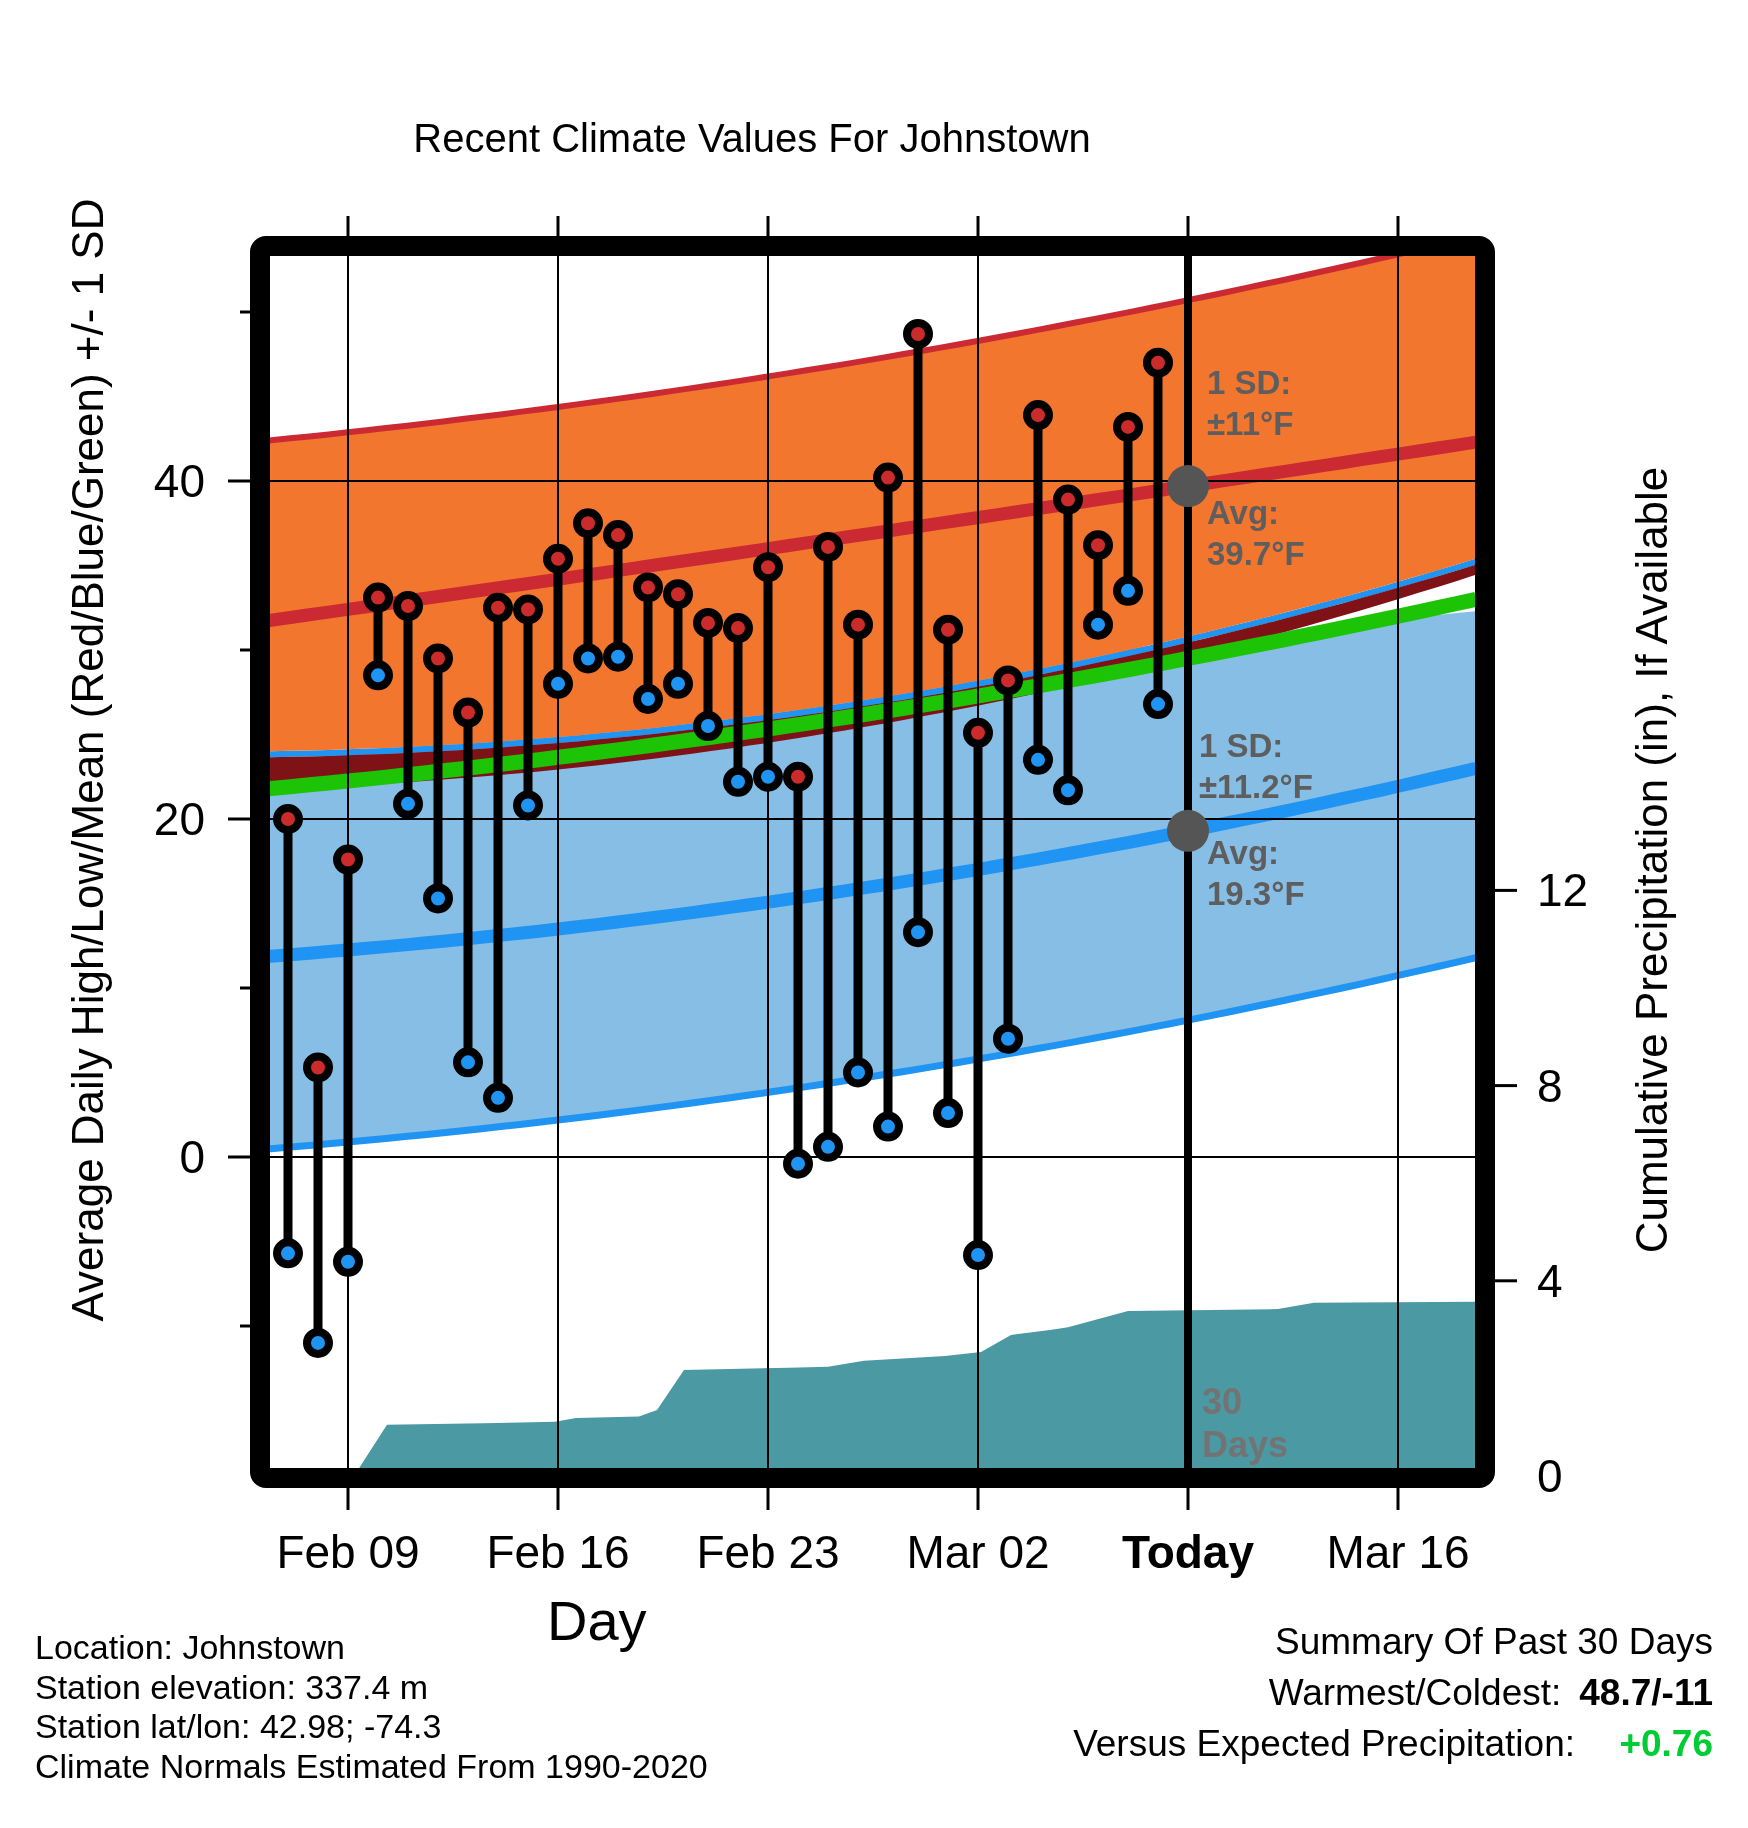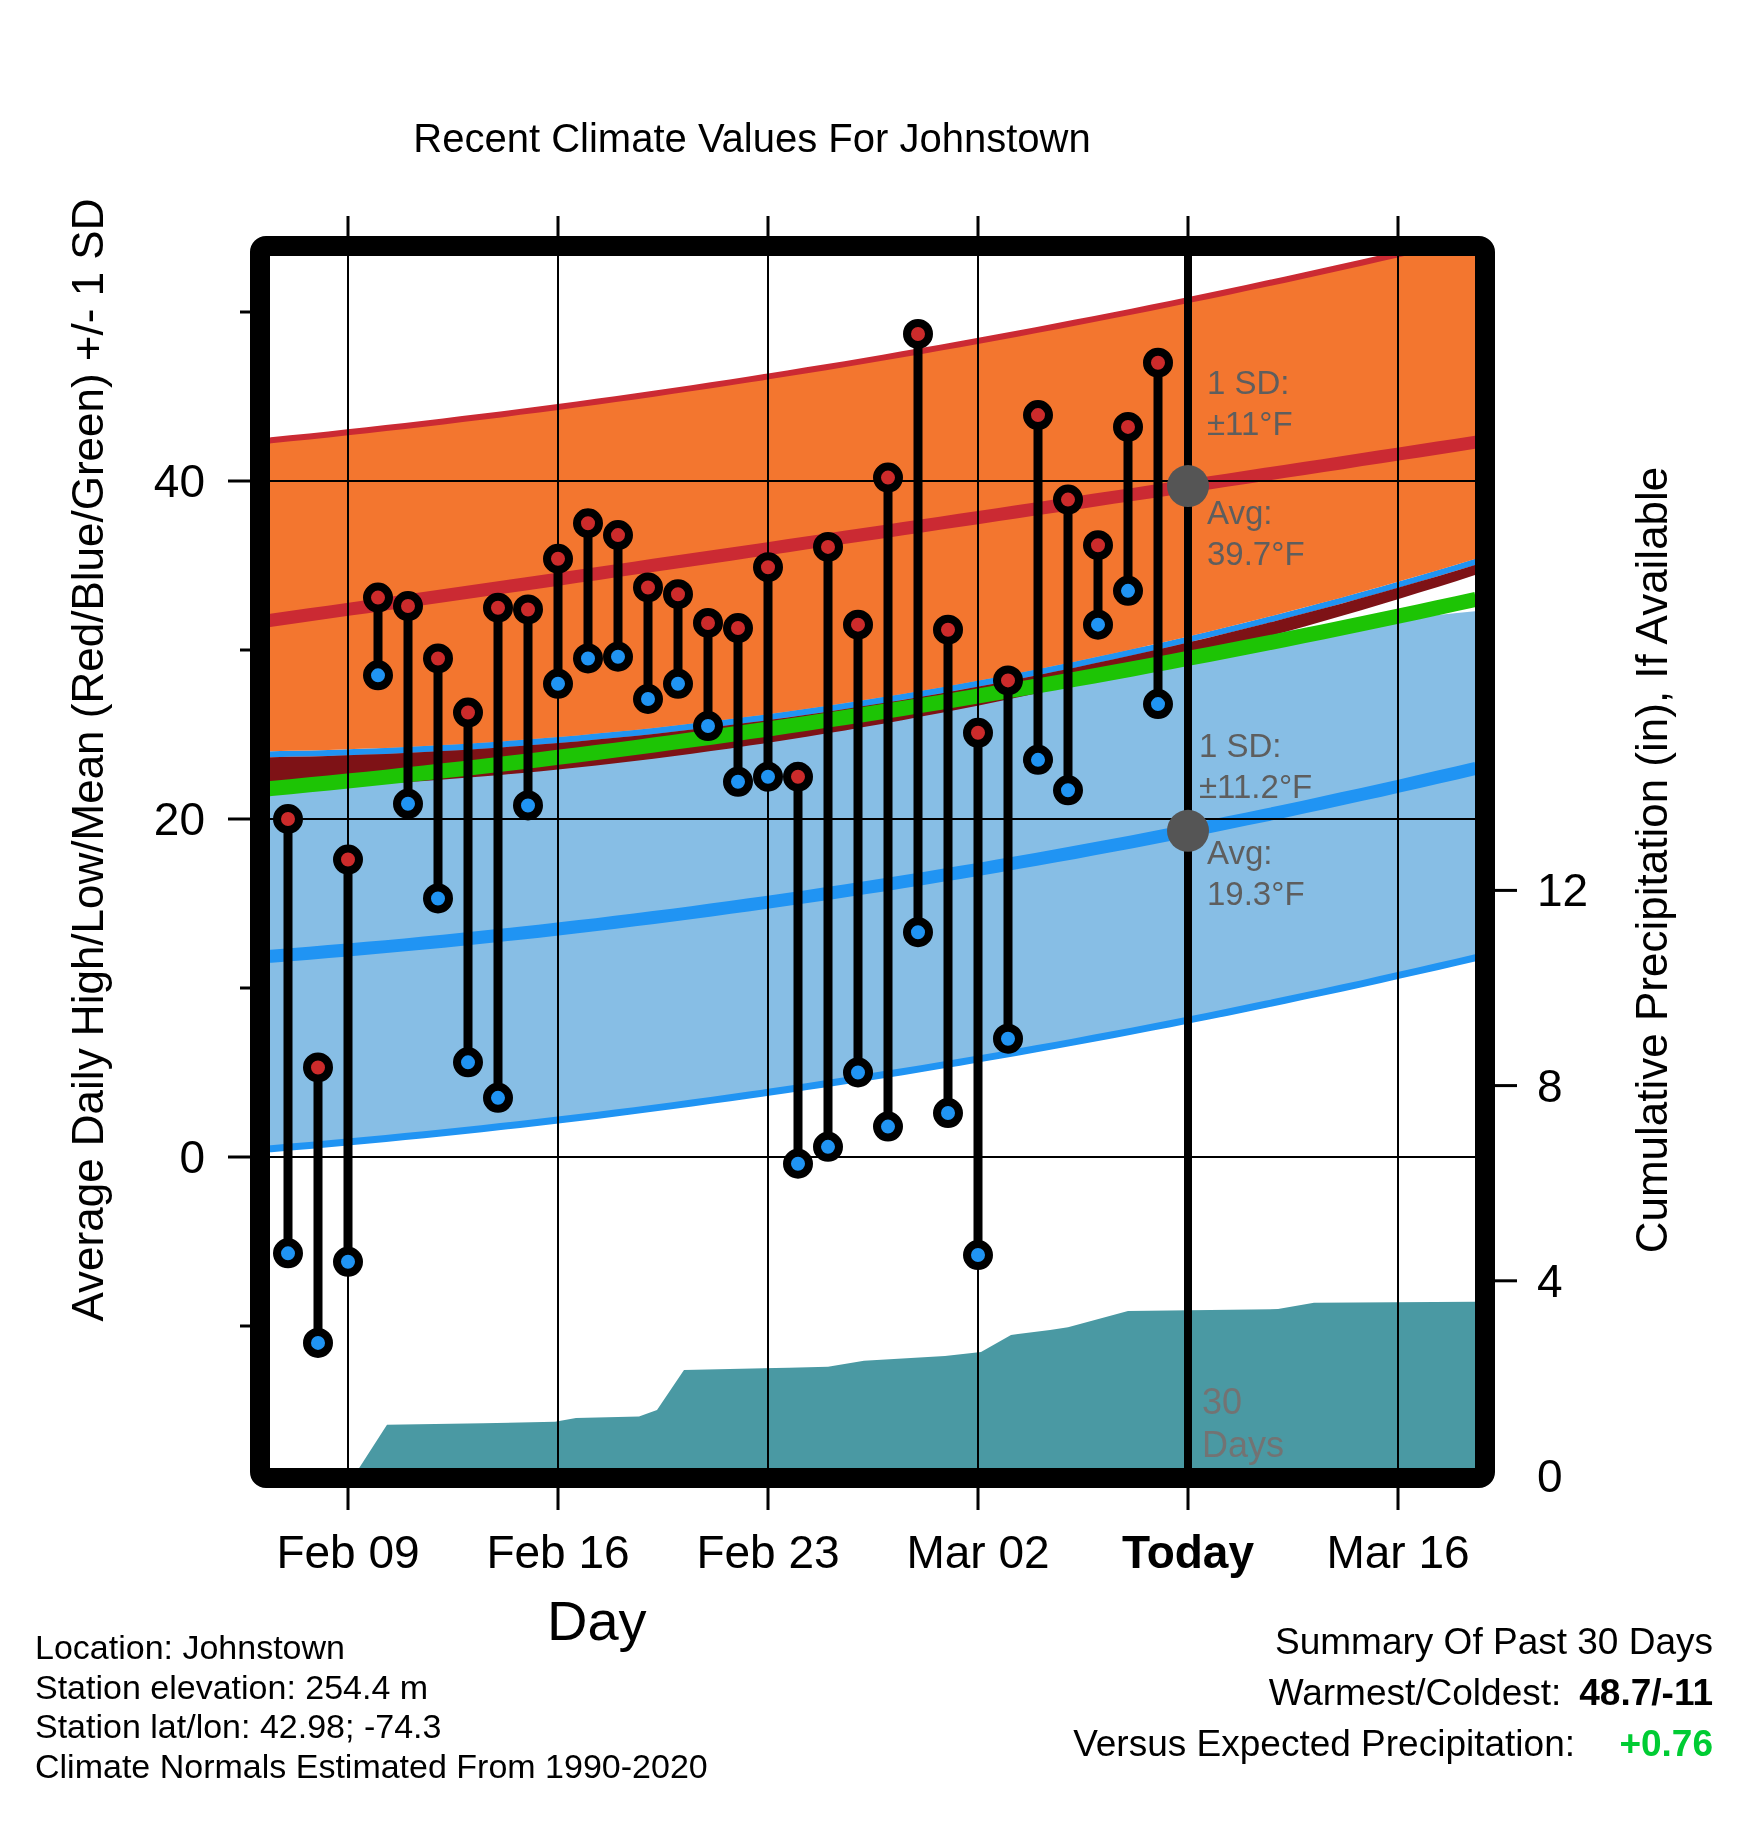--- a/index.html
+++ b/index.html
@@ -5,21 +5,21 @@
   html,body{margin:0;padding:0;background:#ffffff;}
   body{width:1748px;height:1828px;position:relative;overflow:hidden;
        font-family:"Liberation Sans", sans-serif;color:#000;}
   .abs{position:absolute;}
   #title{left:252px;top:116px;width:1000px;text-align:center;font-size:40px;white-space:nowrap;}
   #ylabel-left{left:88px;top:760px;transform:translate(-50%,-50%) rotate(-90deg);
                font-size:44px;white-space:nowrap;}
   #ylabel-right{left:1652px;top:860px;transform:translate(-50%,-50%) rotate(-90deg);
                 font-size:44px;white-space:nowrap;}
   #xlabel{left:547px;top:1588px;width:600px;font-size:56px;}
-  .anno{font-size:33px;font-weight:normal;color:#5E5E5E;line-height:41px;white-space:nowrap;}
+  .anno{font-size:33px;font-weight:bold;color:#5E5E5E;line-height:41px;white-space:nowrap;}
   .anno span{display:block;}
   #anno-sd-high{left:1207px;top:362px;}
   #anno-avg-high{left:1207px;top:492px;}
   #anno-sd-low{left:1199px;top:725px;}
   #anno-avg-low{left:1207px;top:832px;}
   #anno-30days{left:1202px;top:1380px;color:#737373;font-size:36px;line-height:43px;}
   #footer-left{left:35px;top:1628px;font-size:34px;line-height:39.5px;}
   #footer-left span{display:block;}
   #summary{right:35px;top:1616px;font-size:37px;line-height:51px;text-align:right;}
   #summary .row{white-space:nowrap;}
@@ -277,21 +277,21 @@
   <span>Avg:</span>
   <span>19.3°F</span>
 </div>
 <div id="anno-30days" class="abs anno">
   <span>30</span>
   <span>Days</span>
 </div>
 
 <div id="footer-left" class="abs">
   <span>Location: Johnstown</span>
-  <span>Station elevation: 254.4 m</span>
+  <span>Station elevation: 337.4 m</span>
   <span>Station lat/lon: 42.98; -74.3</span>
   <span>Climate Normals Estimated From 1990-2020</span>
 </div>
 
 <div id="summary" class="abs">
   <div class="row">Summary Of Past 30 Days</div>
   <div class="row"><span>Warmest/Coldest:</span><span class="val">48.7/-11</span></div>
   <div class="row"><span>Versus Expected Precipitation:</span><span class="val val-precip">+0.76</span></div>
 </div>
 

